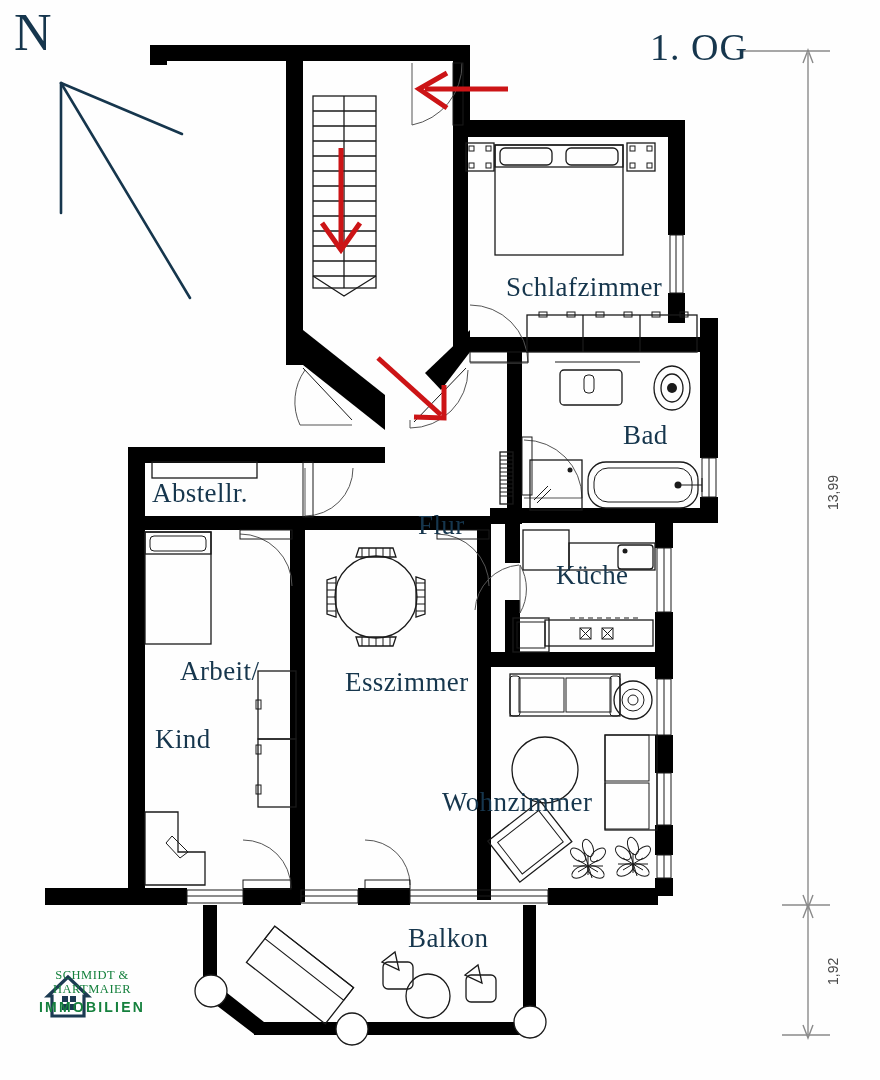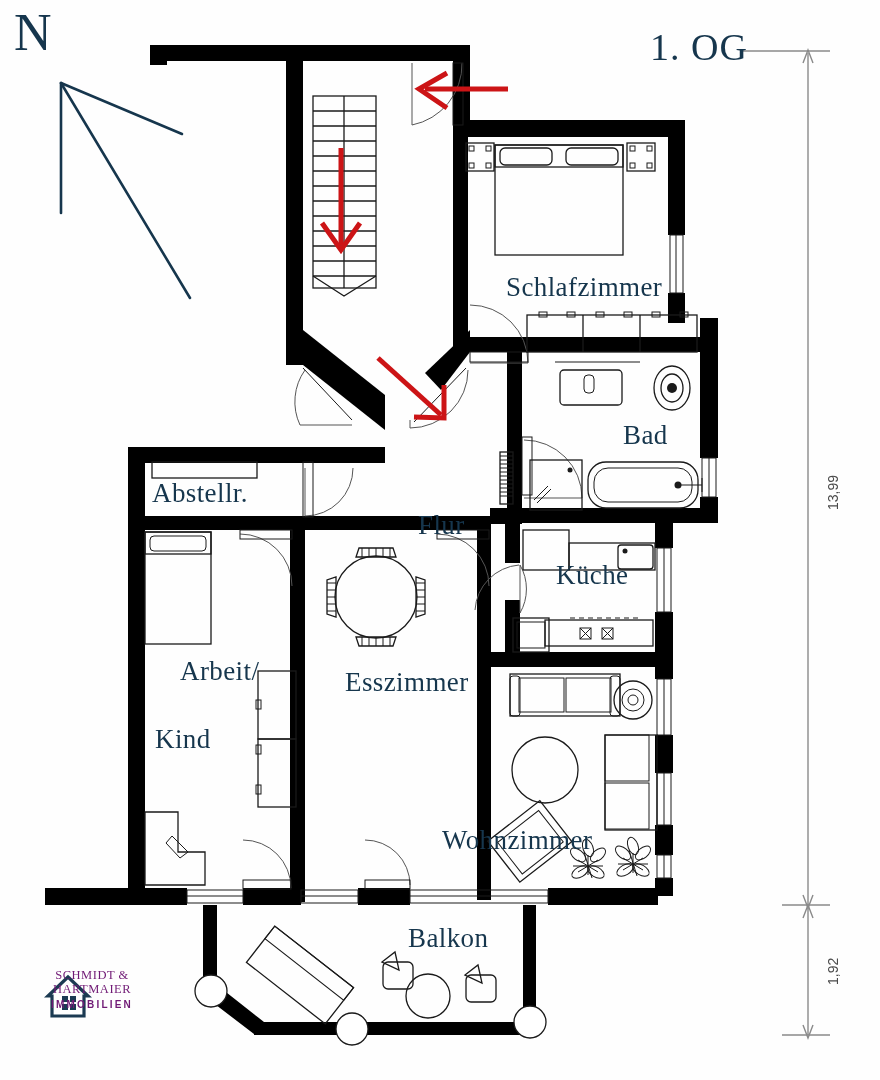--- a/index.html
+++ b/index.html
@@ -14,23 +14,23 @@
     color:#16364d;
     font-family:"Liberation Serif","DejaVu Serif",serif;
     white-space:nowrap;
     user-select:none;
   }
   .room-label{font-size:27px;letter-spacing:.4px;}
   .title{font-size:38px;letter-spacing:1px;}
   .compass-n{font-size:52px;font-weight:400;letter-spacing:0;}
   .dim{font-size:14px;color:#4a4a4a;font-family:"Liberation Sans","DejaVu Sans",sans-serif;}
   .dim-v{transform:rotate(-90deg);transform-origin:left top;}
-  .logo{position:absolute;left:22px;top:968px;width:140px;text-align:center;color:#701a75;}
+  .logo{position:absolute;left:22px;top:968px;width:140px;text-align:center;color:#15803d;}
   .logo-l1{font-size:12.5px;letter-spacing:.5px;line-height:14px;font-family:"Liberation Serif","DejaVu Serif",serif;}
-  .logo-l2{font-size:10px;letter-spacing:2.2px;margin-top:3px;font-family:"Liberation Sans","DejaVu Sans",sans-serif;font-weight:bold;}
+  .logo-l2{font-size:14px;letter-spacing:2.2px;margin-top:3px;font-family:"Liberation Sans","DejaVu Sans",sans-serif;font-weight:bold;}
 </style>
 </head>
 <body>
 
 <svg id="plan" viewBox="0 0 880 1080">
   <defs>
     <style>
       .w{fill:#000;}
       .f{fill:none;stroke:#1a1a1a;stroke-width:1.3;}
       .fthin{fill:none;stroke:#1a1a1a;stroke-width:1;}
@@ -392,21 +392,21 @@
 <div class="txt title" style="left:650px;top:25px;">1. OG</div>
 
 <div class="txt room-label" style="left:506px;top:272px;font-family:Liberation Serif, serif;">Schlafzimmer</div>
 <div class="txt room-label" style="left:623px;top:420px;">Bad</div>
 <div class="txt room-label" style="left:418px;top:465px;margin-top:45px;">Flur</div>
 <div class="txt room-label" style="left:152px;top:478px;">Abstellr.</div>
 <div class="txt room-label" style="left:556px;top:560px;">Küche</div>
 <div class="txt room-label" style="left:345px;top:653px;margin-top:14px;">Esszimmer</div>
 <div class="txt room-label" style="left:155px;top:656px;margin-left:25px;">Arbeit/</div>
 <div class="txt room-label" style="left:155px;top:724px;font-family:Liberation Serif, serif;">Kind</div>
-<div class="txt room-label" style="left:442px;top:787px;margin-top:38px;">Wohnzimmer</div>
+<div class="txt room-label" style="left:442px;top:787px;">Wohnzimmer</div>
 <div class="txt room-label" style="left:408px;top:923px;">Balkon</div>
 
 <div class="txt dim dim-v" style="left:825px;top:510px;">13,99</div>
 <div class="txt dim dim-v" style="left:825px;top:985px;">1,92</div>
 
 <div class="logo">
   <div class="logo-l1">SCHMIDT &amp;</div>
   <div class="logo-l1">HARTMAIER</div>
   <div class="logo-l2">IMMOBILIEN</div>
 </div>

